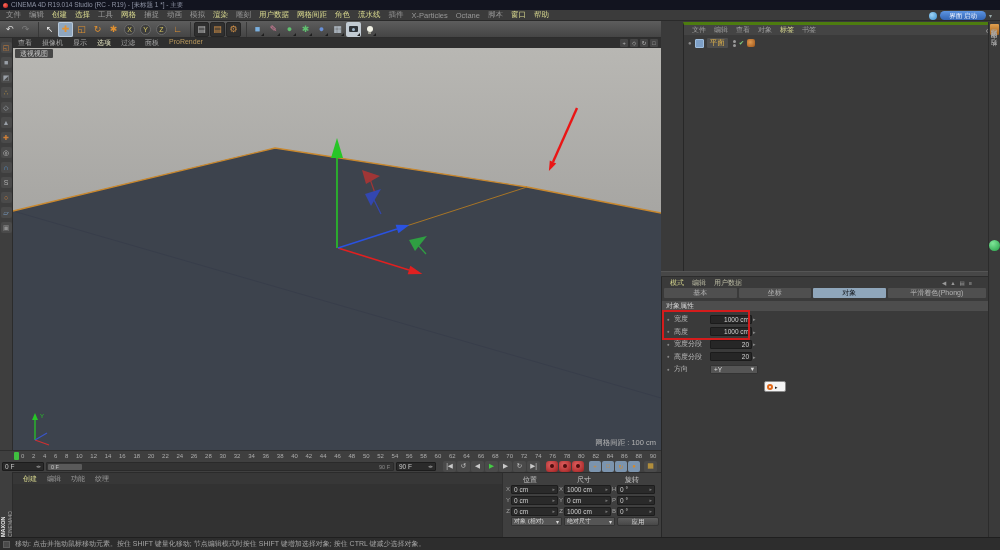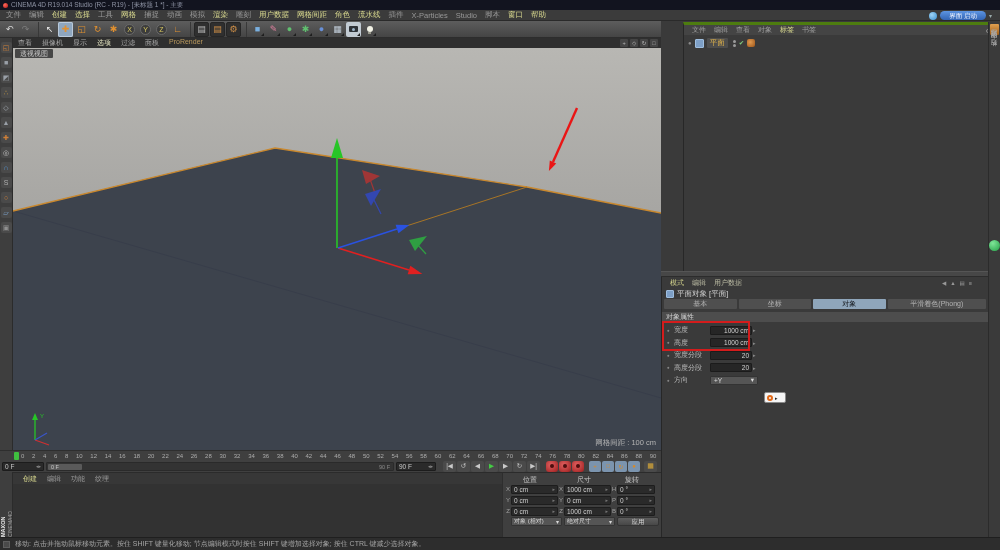--- a/index.html
+++ b/index.html
@@ -202,21 +202,21 @@
       <span class="mi">动画</span>
       <span class="mi">模拟</span>
       <span class="mi bright">渲染</span>
       <span class="mi">雕刻</span>
       <span class="mi bright">用户数据</span>
       <span class="mi bright">网格间距</span>
       <span class="mi bright">角色</span>
       <span class="mi bright">流水线</span>
       <span class="mi">插件</span>
       <span class="mi">X-Particles</span>
-      <span class="mi">Studio</span>
+      <span class="mi">Octane</span>
       <span class="mi">脚本</span>
       <span class="mi bright">窗口</span>
       <span class="mi bright">帮助</span>
     </div>
 
   <div id="toolbar">
     <div id="tools">
         <div class="tool">
           <span style="color: rgb(216, 216, 216);">↶</span>
         </div>
@@ -398,24 +398,20 @@
           <span class="ami bright">模式</span>
           <span class="ami">编辑</span>
           <span class="ami">用户数据</span>
         </span>
       <span id="am-menu-icons">
         <span>◀</span>
         <span>▲</span>
         <span>▤</span>
         <span>≡</span>
       </span>
-    </div>
-    <div id="am-title">
-      <span id="am-title-icon"></span>
-      <span>平面对象 [平面]</span>
     </div>
     <div id="am-tabs">
         <div class="tab">基本</div>
         <div class="tab">坐标</div>
         <div class="tab active">对象</div>
         <div class="tab" style="flex: 1.4 1 0%;">平滑着色(Phong)</div>
       </div>
     <div id="am-section">对象属性</div>
     <div id="am-rows">
       <div id="redbox" style="border-color: rgb(212, 28, 28);"></div>

